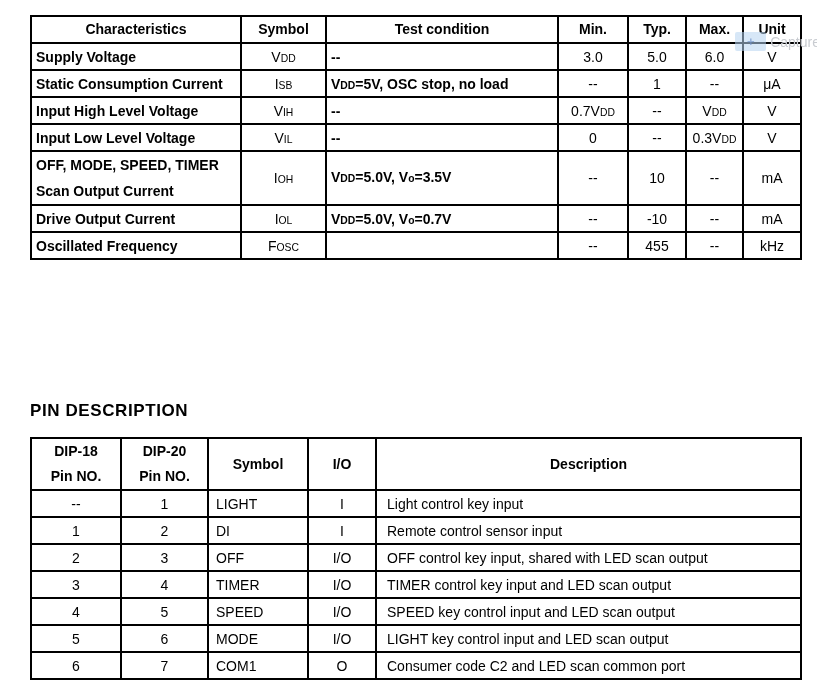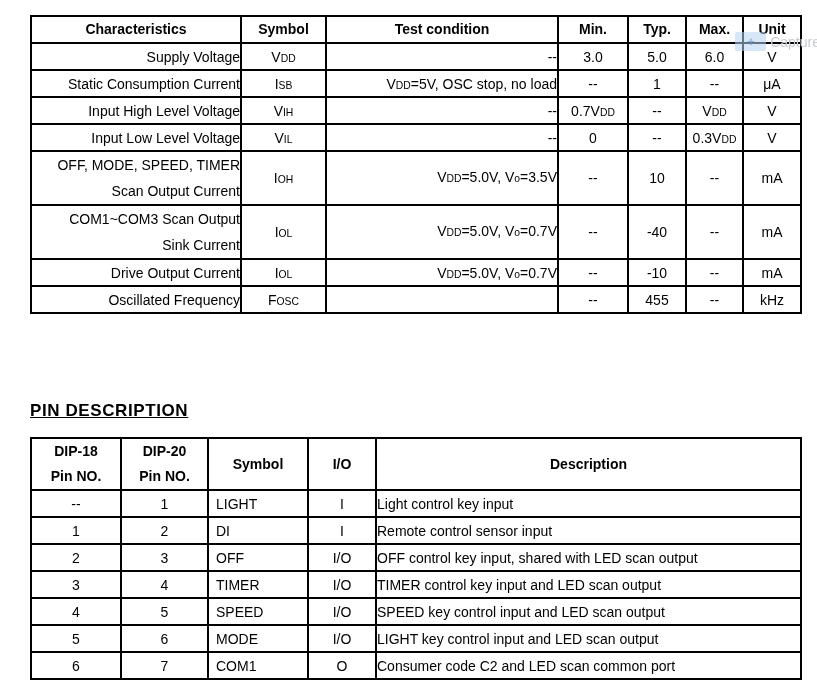--- a/index.html
+++ b/index.html
@@ -28,44 +28,43 @@
     overflow: hidden;
     white-space: nowrap;
   }
   th { font-weight: bold; text-align: center; line-height: 25px; }
 
   
   .t1 { left: 30px; top: 15px; width: 770px; }
   .t1 thead tr { height: 16px; }
   .t1 tbody tr { height: 27px; }
   .t1 tbody tr.tall { height: 54px; padding-left: 28px; }
-  .t1 td.left { text-align: right; padding-left: 4px; }
+  .t1 td.left { text-align: left; padding-left: 4px; font-weight: bold; }
   .t1 td.center { text-align: center; }
   .t1 tr.tall td.left { line-height: 26px; white-space: normal; }
 
   
   .section-heading {
     position: absolute;
     left: 30px;
     top: 401px;
     margin: 0;
     font-size: 17px;
     font-weight: bold;
     letter-spacing: 0.6px;
     color: #000000;
-    text-decoration: underline;
   }
 
   
   .t2 { left: 30px; top: 437px; width: 770px; }
   .t2 thead tr { height: 46px; }
   .t2 tbody tr { height: 27px; }
   .t2 td.center { text-align: center; }
   .t2 td.sym { text-align: left; padding-left: 7px; }
-  .t2 td.desc { text-align: left; padding-left: 0; }
+  .t2 td.desc { text-align: left; padding-left: 10px; }
 
   .sub { font-size: 0.74em; }
 
   
   .watermark {
     position: absolute;
     top: 32px;
     right: -3px;
     display: flex;
     align-items: center;
@@ -155,29 +154,20 @@
         </tr>
         <tr class="tall">
           <td class="left">OFF, MODE, SPEED, TIMER<br>Scan Output Current</td>
           <td class="center">I<span class="sub">OH</span></td>
           <td class="left">V<span class="sub">DD</span>=5.0V, V<span class="sub">o</span>=3.5V</td>
           <td class="center">--</td>
           <td class="center">10</td>
           <td class="center">--</td>
           <td class="center">mA</td>
         </tr>
-        <tr class="tall">
-          <td class="left">COM1~COM3 Scan Output<br>Sink Current</td>
-          <td class="center">I<span class="sub">OL</span></td>
-          <td class="left">V<span class="sub">DD</span>=5.0V, V<span class="sub">o</span>=0.7V</td>
-          <td class="center">--</td>
-          <td class="center">-40</td>
-          <td class="center">--</td>
-          <td class="center">mA</td>
-        </tr>
         <tr>
           <td class="left">Drive Output Current</td>
           <td class="center">I<span class="sub">OL</span></td>
           <td class="left">V<span class="sub">DD</span>=5.0V, V<span class="sub">o</span>=0.7V</td>
           <td class="center">--</td>
           <td class="center">-10</td>
           <td class="center">--</td>
           <td class="center">mA</td>
         </tr>
         <tr>

